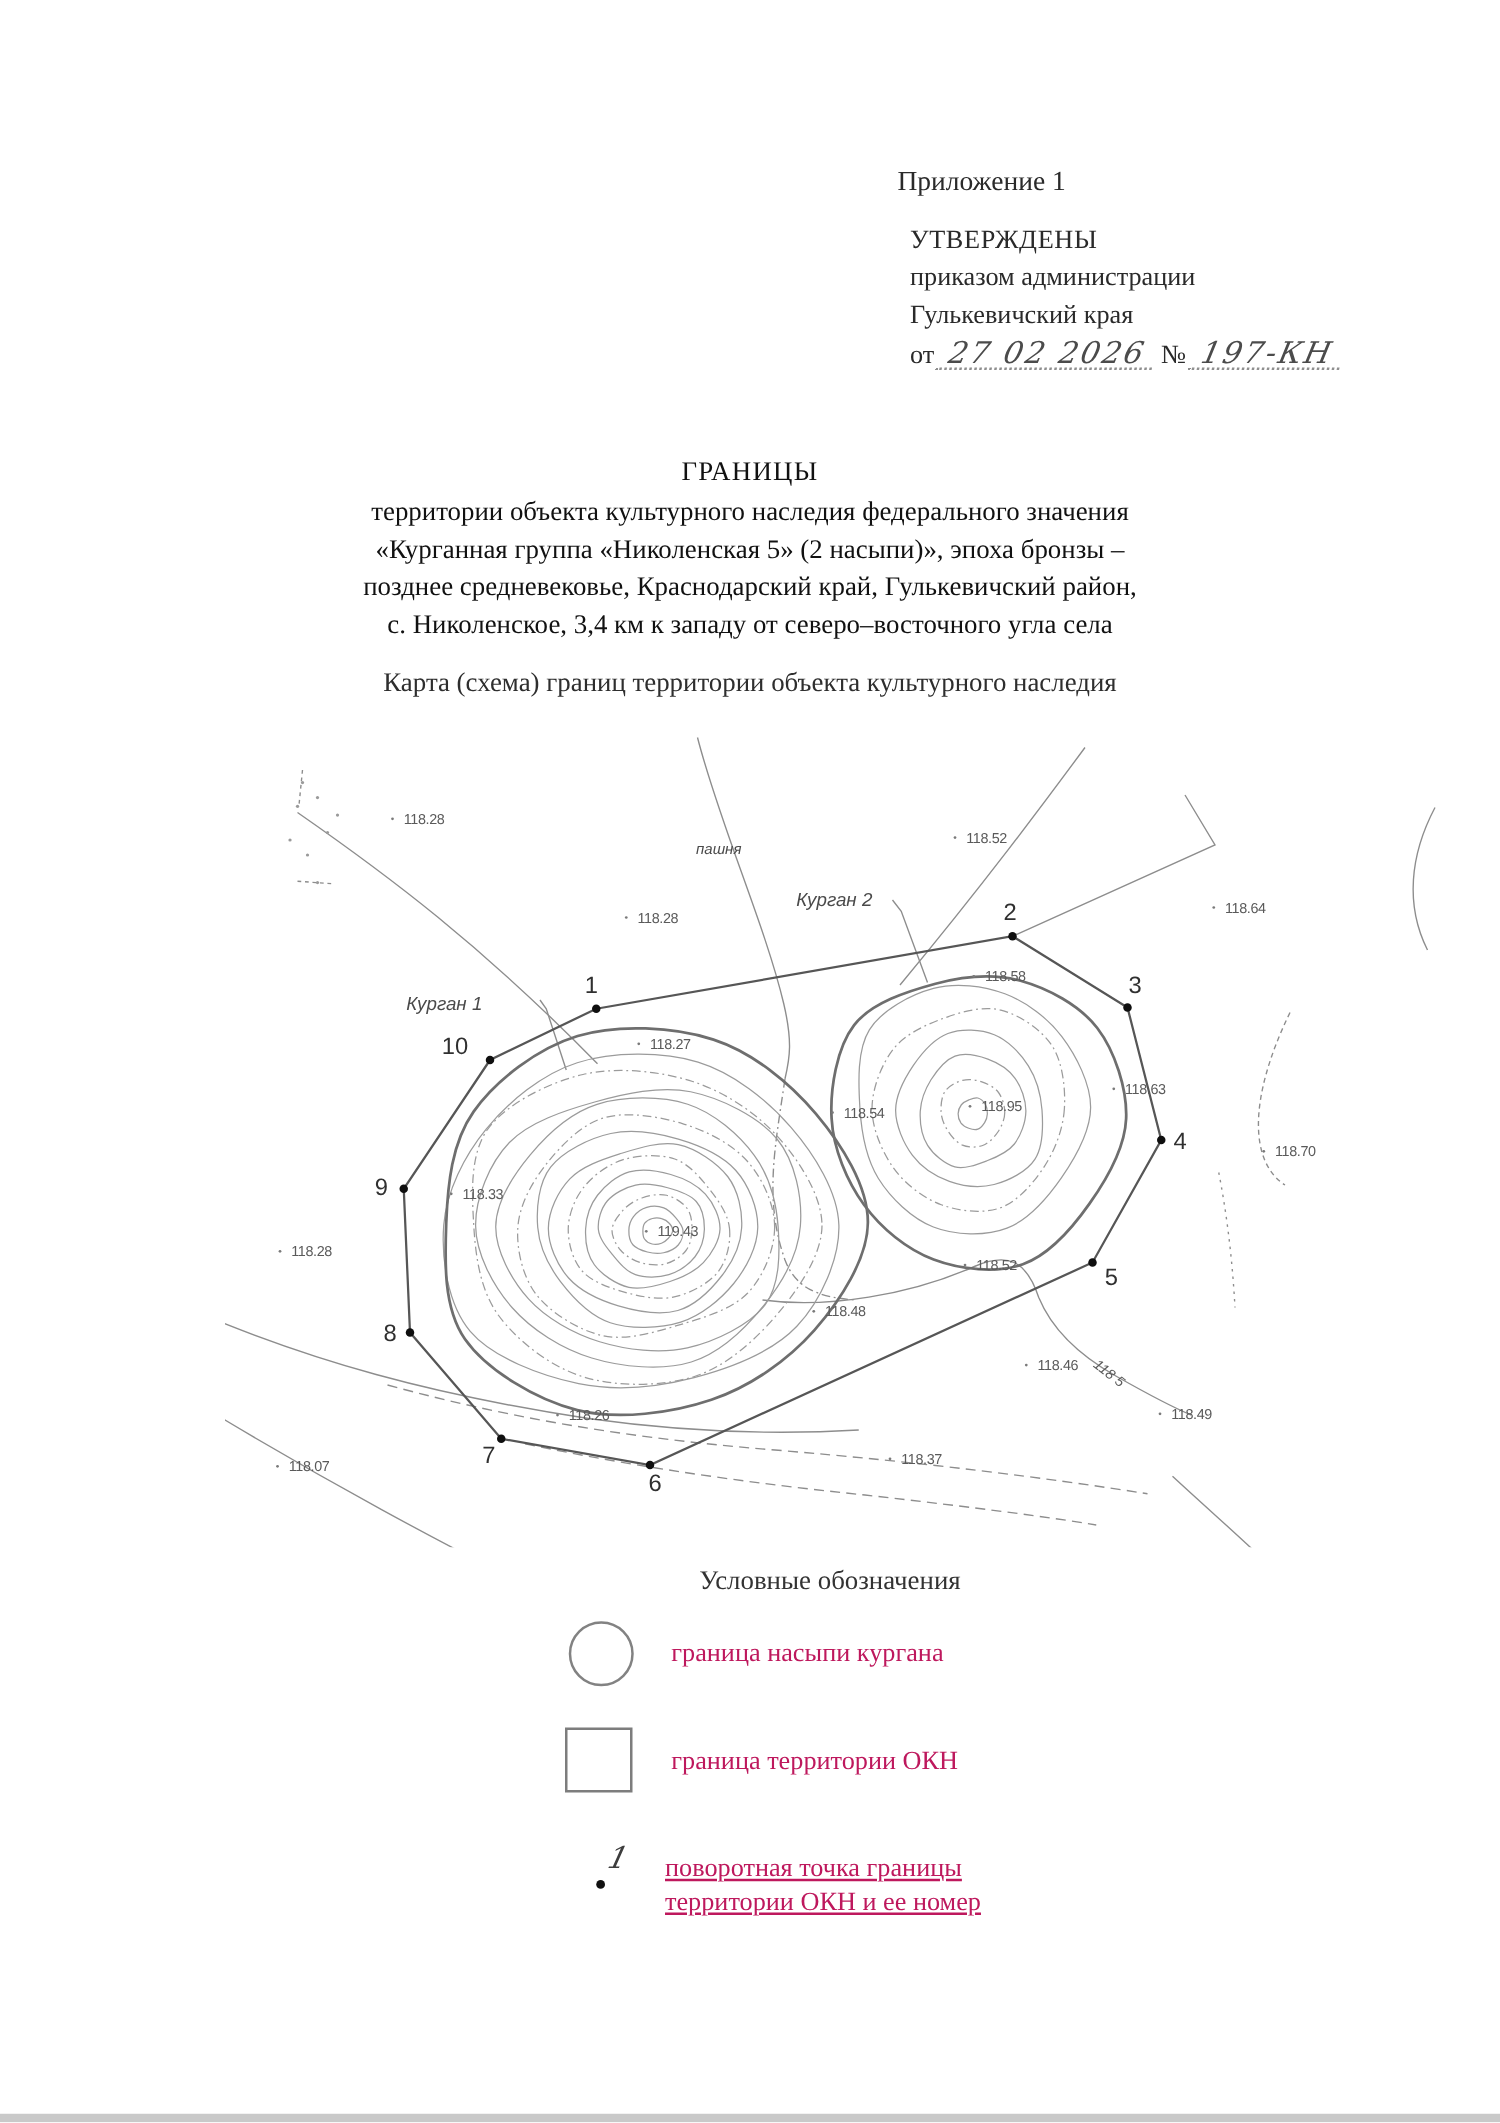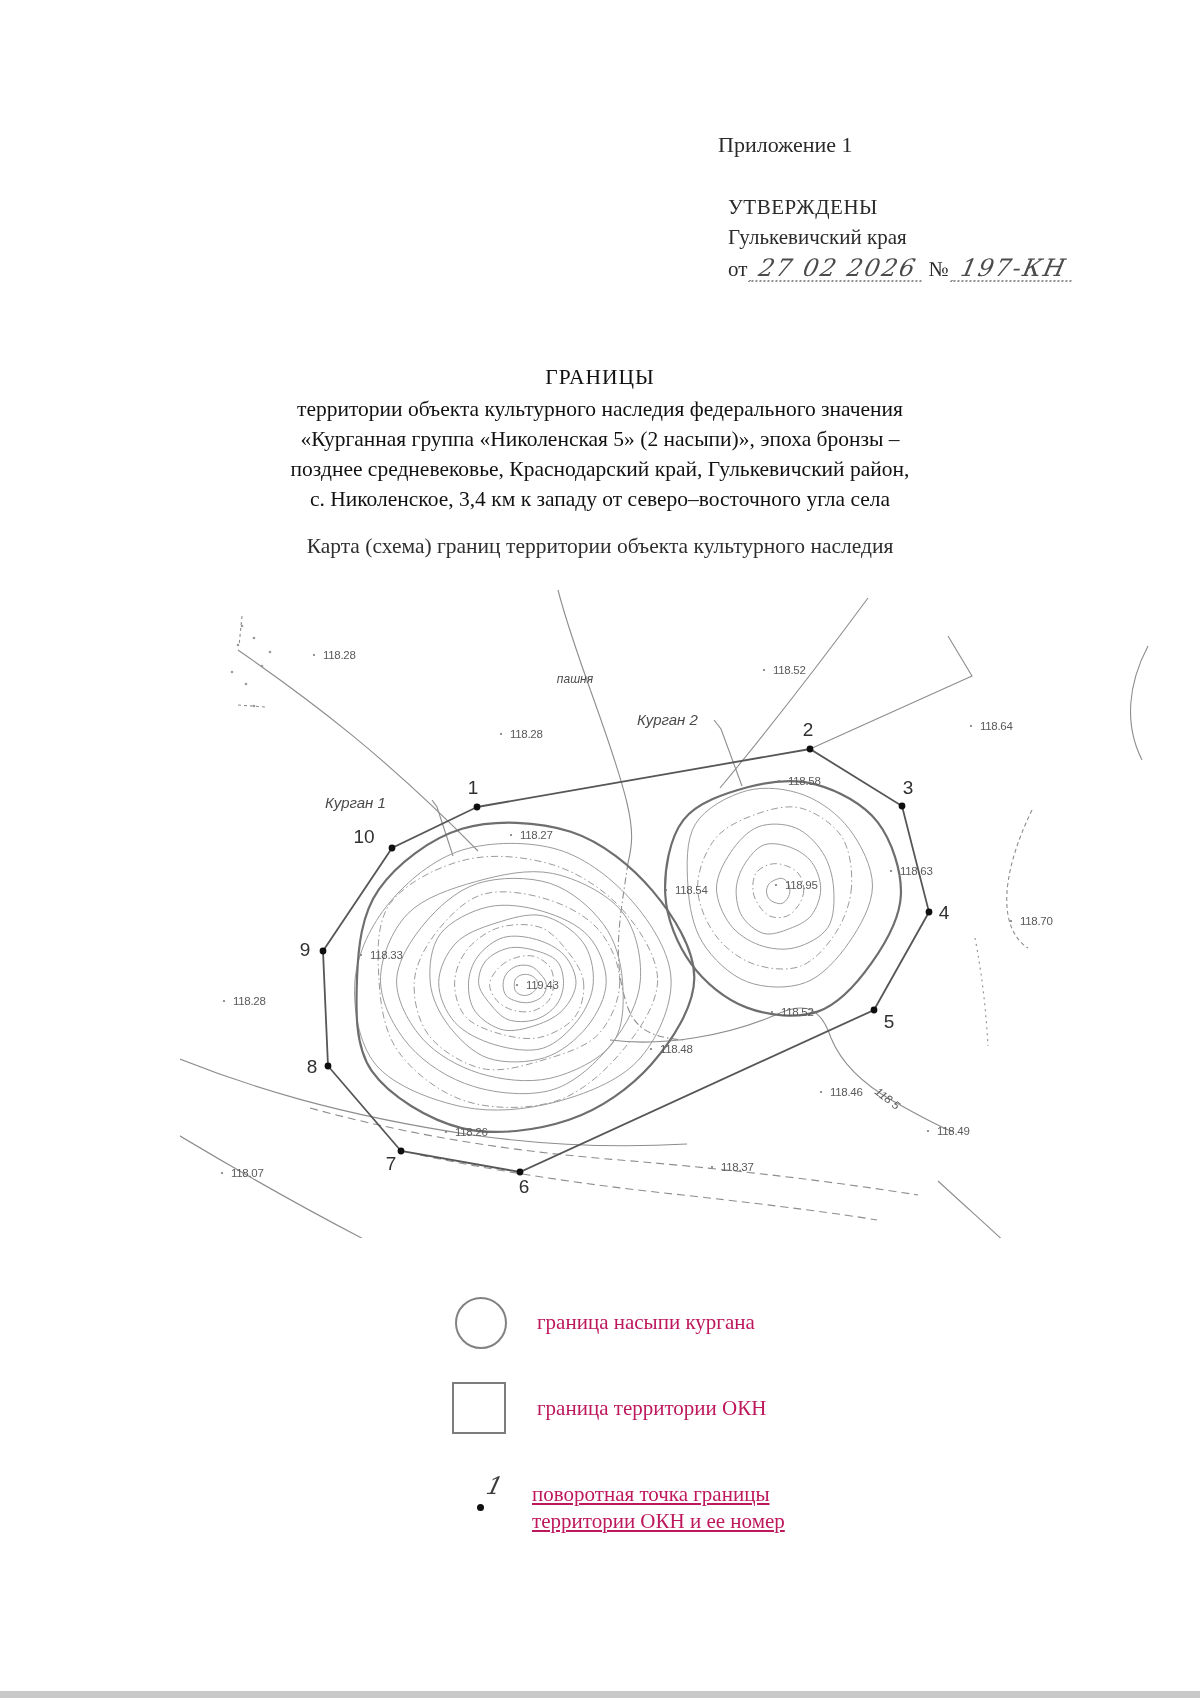--- a/index.html
+++ b/index.html
@@ -1,19 +1,19 @@
 <!DOCTYPE html>
 <html><head>
 <meta charset="utf-8">
 <style>
   html,body{margin:0;padding:0;background:#ffffff;}
   .page{position:relative;width:1200px;height:1698px;background:#ffffff;overflow:hidden;
         font-family:"Liberation Serif",serif;color:#1c1c1c;padding-left:36px;}
   .appendix{position:absolute;left:718px;top:132px;font-size:22px;color:#2a2a2a;}
-  .approved{position:absolute;left:728px;top:192px;font-size:21px;line-height:30px;color:#2a2a2a;}
+  .approved{position:absolute;left:728px;top:176px;font-size:21px;line-height:30px;color:#2a2a2a;}
   .approved .cap{letter-spacing:0.5px;}
   .from-line{margin-top:2px;white-space:nowrap;}
   .hw{font-family:"DejaVu Serif",serif;font-style:italic;font-size:24px;letter-spacing:2px;
       color:#4b4b4b;border-bottom:2px dotted #8f8f8f;display:inline-block;
       transform:skewX(-12deg);padding:0 8px 0 8px;margin:0 4px;line-height:24px;}
   .doc-title{position:absolute;left:100px;top:362px;width:1000px;text-align:center;
              font-weight:400;font-size:21.5px;line-height:30px;color:#111;}
   .doc-title .t-head{letter-spacing:1px;margin-bottom:2px;}
   .map-caption{position:absolute;left:100px;top:534px;width:1000px;text-align:center;
                font-size:21.5px;color:#2e2e2e;}
@@ -37,20 +37,21 @@
 </style>
 </head>
 <body>
 
 <div class="page">
 
   <div class="appendix">Приложение 1</div>
 
   <div class="approved">
     <div class="cap">УТВЕРЖДЕНЫ</div>
+    <div>приказом администрации</div>
     <div>Гулькевичский края</div>
     <div class="from-line">
       <span>от</span><span class="hw">27 02 2026</span><span>№</span><span class="hw">197-КН</span>
     </div>
   </div>
 
   <div class="doc-title">
     <div class="t-head">ГРАНИЦЫ</div>
     <div>территории объекта культурного наследия федерального значения</div>
     <div>«Курганная группа «Николенская 5» (2 насыпи)», эпоха бронзы –</div>
@@ -170,20 +171,21 @@
         <text x="211" y="582" font-size="19" fill="#303030" text-anchor="middle" font-family="DejaVu Sans, sans-serif">7</text>
         <circle cx="148" cy="478" r="3.4" fill="#0f0f0f"></circle>
         <text x="132" y="485" font-size="19" fill="#303030" text-anchor="middle" font-family="DejaVu Sans, sans-serif">8</text>
         <circle cx="143" cy="363" r="3.4" fill="#0f0f0f"></circle>
         <text x="125" y="368" font-size="19" fill="#303030" text-anchor="middle" font-family="DejaVu Sans, sans-serif">9</text>
         <circle cx="212" cy="260" r="3.4" fill="#0f0f0f"></circle>
         <text x="184" y="255" font-size="19" fill="#303030" text-anchor="middle" font-family="DejaVu Sans, sans-serif">10</text>
       </svg>
   </div>
 
+  <div class="legend-heading">Условные обозначения</div>
 
   <div class="leg-circle"></div>
   <div class="leg-label l1">граница насыпи кургана</div>
 
   <div class="leg-square"></div>
   <div class="leg-label l2">граница территории ОКН</div>
 
   <div class="leg-point-dot"></div>
   <div class="leg-point-num">1</div>
   <div class="leg-label l3">поворотная точка границы территории ОКН и ее номер</div>

